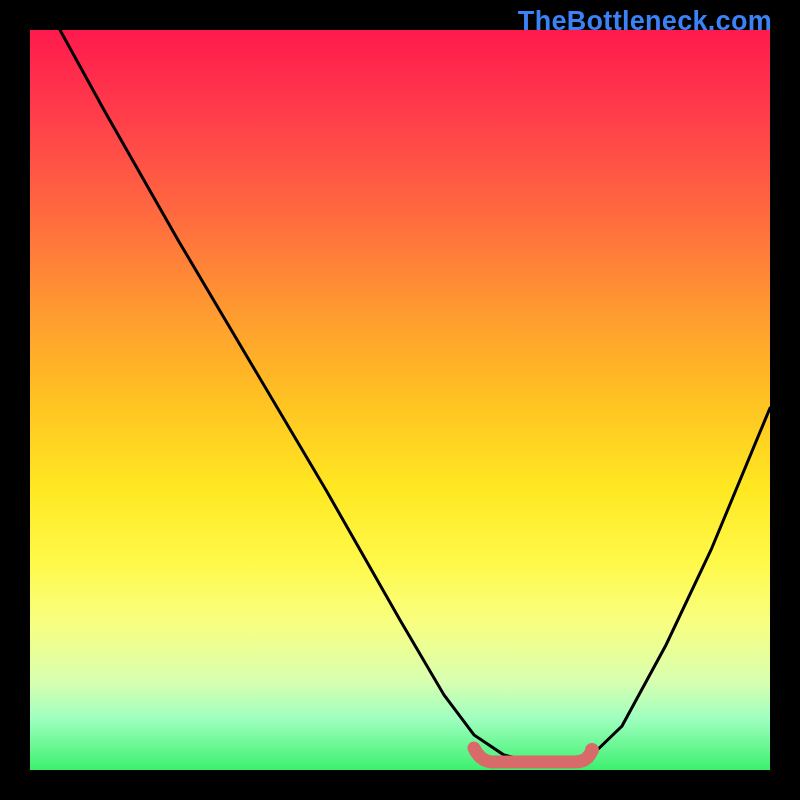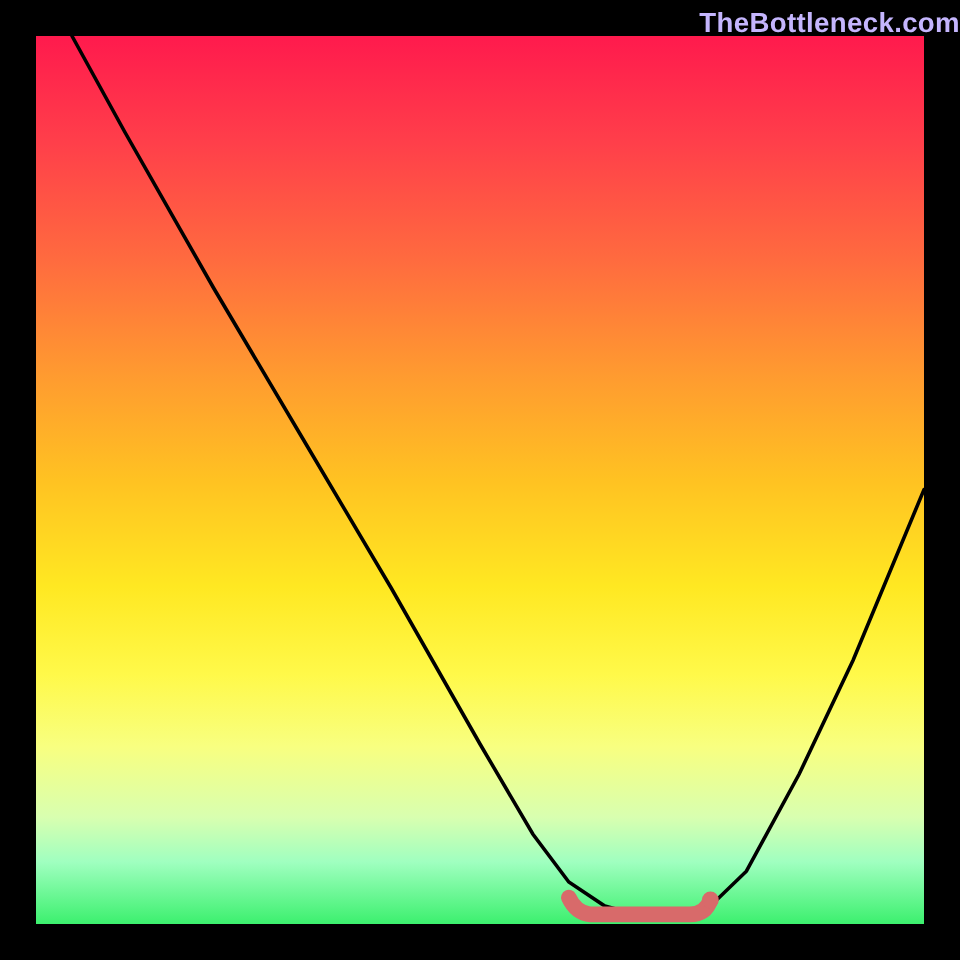--- a/index.html
+++ b/index.html
@@ -35,23 +35,23 @@
       #fff94a 72%,
       #f8ff80 80%,
       #d8ffb0 88%,
       #a0ffc0 93%,
       #3cf06e 100%
     );
   }
   .watermark {
     position: absolute;
     top: 6px;
-    right: 0;
-    color: #c4b5fd;
-    font-size: 23px;
+    right: 28px;
+    color: #3b82f6;
+    font-size: 27px;
     font-weight: 600;
     letter-spacing: 0.3px;
     user-select: none;
   }
   svg.curve {
     position: absolute;
     left: 0;
     top: 0;
     width: 740px;
     height: 740px;

